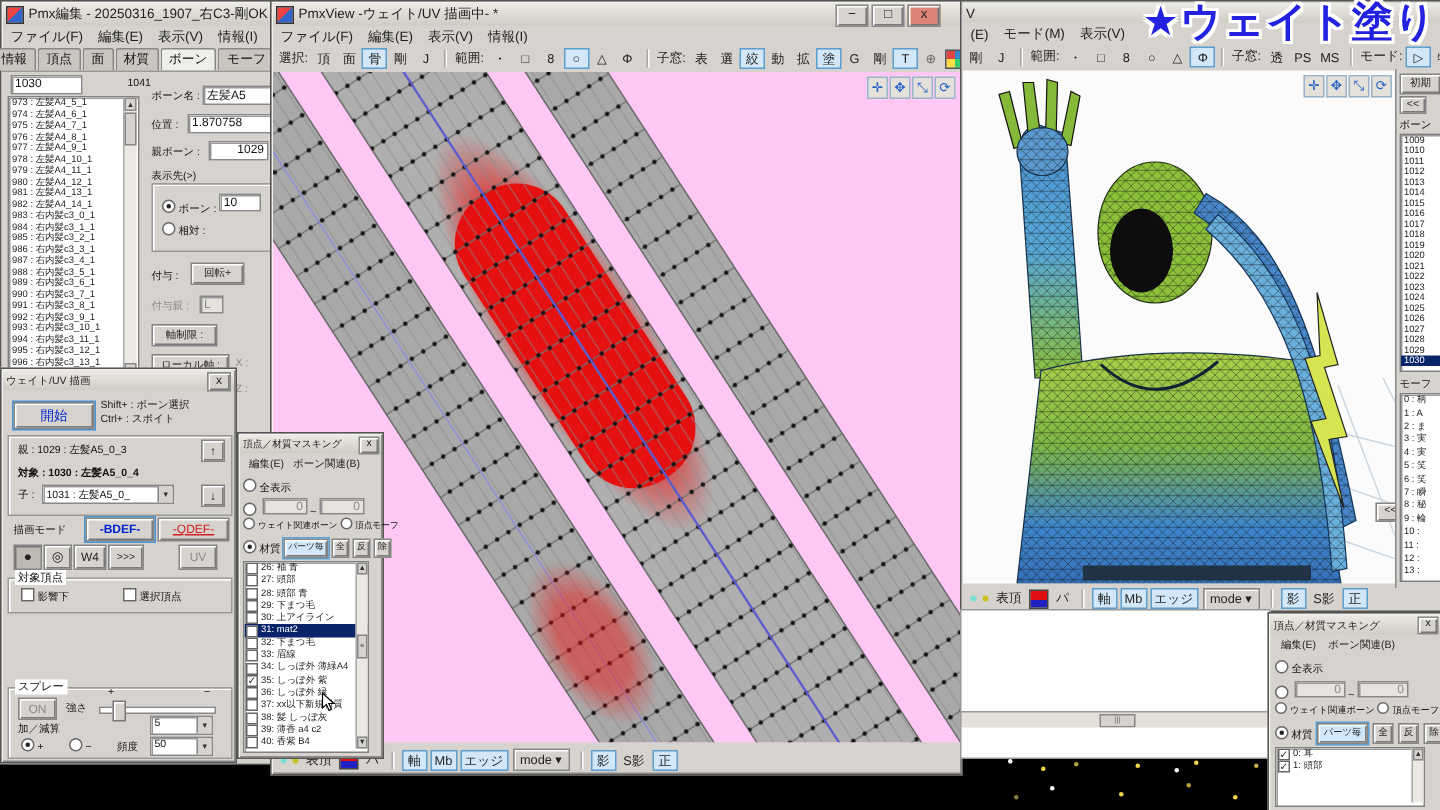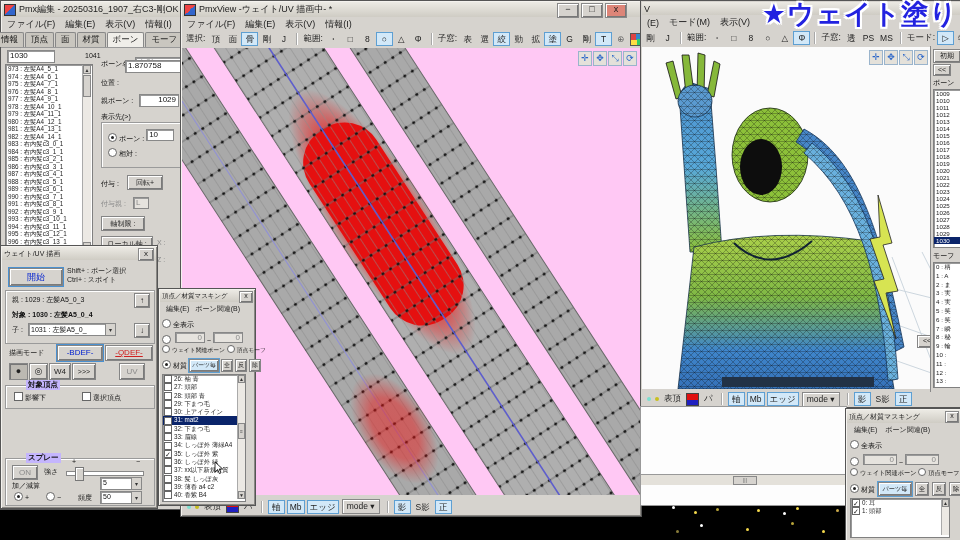--- a/index.html
+++ b/index.html
@@ -31,21 +31,21 @@
   .btn3d{background:#d6d3ce;border:1px solid #858585;
     box-shadow:inset 1px 1px 0 #fff,inset -1px -1px 0 #7a7a7a;
     text-align:center;display:inline-block;color:#222;}
   .lstbox{background:#fff;border:1px solid #808080;box-shadow:inset 1px 1px 0 #999;overflow:hidden;}
   .lrow{height:7.5px;line-height:7.5px;font-size:6.3px;white-space:nowrap;padding-left:2px;color:#222;}
   .sbar{position:absolute;background:#ece9e4;border-left:1px solid #aaa;}
   .sarr{width:100%;height:9px;background:#d6d3ce;border:1px solid #888;font-size:5px;
     text-align:center;line-height:8px;color:#333;box-sizing:border-box;}
   .sthumb{width:100%;background:#d6d3ce;border:1px solid #888;box-sizing:border-box;}
   .gbox{position:absolute;border:1px solid #9a9a9a;box-shadow:1px 1px 0 #fff inset;}
-  .gbl{position:absolute;top:-6px;left:20px;background:#c4b5fd;padding:0 2px;font-size:7.5px;font-weight:bold;}
+  .gbl{position:absolute;top:-6px;left:4px;background:#ffffff;padding:0 2px;font-size:7.5px;}
   .rad{display:inline-block;width:7px;height:7px;border-radius:50%;background:#fff;
     border:1px solid #666;vertical-align:-1px;margin-right:2px;position:relative;}
   .rad.on::after{content:"";position:absolute;left:2px;top:2px;width:3px;height:3px;
     border-radius:50%;background:#222;}
   .cbx{display:inline-block;width:7px;height:7px;background:#fff;border:1px solid #666;
     vertical-align:-1px;margin-right:2px;font-size:7px;line-height:7px;text-align:center;color:#222;}
   .tbar{position:absolute;display:flex;align-items:center;gap:2px;color:#222;}
   .tbtn{min-width:11px;height:12px;line-height:12px;padding:0 2px;text-align:center;
     display:inline-block;font-size:8.5px;}
   .tbtn.act{background:#d2e8f8;outline:1px solid #5e9fd2;}
@@ -145,21 +145,21 @@
       <div class="sbar" style="left:81px;top:17px;width:8px;height:186px;">
         <div class="sarr">▲</div>
         <div class="sthumb" style="height:22px;margin-top:1px;"></div>
         <div class="sarr" style="position:absolute;bottom:0;">▼</div>
       </div>
 
       <div class="abs" style="left:98px;top:0;width:120px;height:460px;">
         <span class="abs mini" style="left:2px;top:11px;">ボーン名 :</span>
         <span class="inp" style="position:absolute;left:36px;top:9px;width:60px;height:11px;">左髪A5</span>
         <span class="abs mini" style="left:2px;top:30px;">位置 :</span>
-        <span class="inp" style="position:absolute;left:26px;top:12px;width:56px;height:11px;">1.870758</span>
+        <span class="inp" style="position:absolute;left:26px;top:28px;width:56px;height:11px;">1.870758</span>
         <span class="abs mini" style="left:2px;top:48px;">親ボーン :</span>
         <span class="inp" style="position:absolute;left:40px;top:46px;width:34px;height:11px;text-align:right;">1029</span>
         <span class="abs mini" style="left:2px;top:64px;">表示先(&gt;)</span>
         <div class="gbox" style="left:2px;top:74px;width:86px;height:44px;">
           <div class="abs mini" style="left:6px;top:6px;white-space:nowrap;">
             <span class="rad on"></span><span>ボーン :</span>
             <span class="inp" style="width:22px;height:10px;">10</span>
           </div>
           <div class="abs mini" style="left:6px;top:25px;white-space:nowrap;">
             <span class="rad"></span><span>相対 :</span>
@@ -306,21 +306,21 @@
         <span>対象 :</span>
         <span>1030 : 左髪A5_0_4</span>
       </div>
       <div class="abs mini" style="left:6px;top:34px;white-space:nowrap;">
         <span>子 :</span>
       </div>
       <span class="combo" style="position:absolute;left:22px;top:32px;width:88px;height:13px;box-sizing:border-box;">1031 : 左髪A5_0_</span>
       <span class="btn3d" style="position:absolute;right:4px;top:32px;width:14px;height:13px;line-height:13px;font-size:8px;">↓</span>
     </div>
     <span class="abs mini" style="left:8px;top:102px;">描画モード</span>
-    <span class="btn3d" style="position:absolute;left:56px;top:99px;width:44px;height:14px;line-height:14px;color:#0020d0;outline:1px solid #4a90d0;font-size:8px;">-BDEF-</span>
+    <span class="btn3d" style="position:absolute;left:56px;top:99px;width:44px;height:14px;line-height:14px;color:#0020d0;outline:1px solid #4a90d0;font-size:8px;font-weight:bold;">-BDEF-</span>
     <span class="btn3d" style="position:absolute;left:104px;top:99px;width:46px;height:14px;line-height:14px;color:#d02020;font-size:8px;text-decoration:underline;">-QDEF-</span>
     <span class="btn3d" style="position:absolute;left:8px;top:117px;width:17px;height:15px;line-height:15px;background:#bcb9b2;box-shadow:inset 1px 1px 0 #777;">●</span>
     <span class="btn3d" style="position:absolute;left:28px;top:117px;width:17px;height:15px;line-height:15px;">◎</span>
     <span class="btn3d" style="position:absolute;left:48px;top:117px;width:20px;height:15px;line-height:15px;font-size:8px;">W4</span>
     <span class="btn3d" style="position:absolute;left:71px;top:117px;width:22px;height:15px;line-height:15px;font-size:7px;">&gt;&gt;&gt;</span>
     <span class="btn3d graylab" style="position:absolute;left:118px;top:117px;width:24px;height:15px;line-height:15px;font-size:8px;">UV</span>
     <div class="gbox" style="left:4px;top:139px;width:148px;height:22px;">
       <span class="gbl">対象頂点</span>
       <span class="abs mini" style="left:8px;top:6px;"><span class="cbx"></span><span>影響下</span></span>
       <span class="abs mini" style="left:76px;top:6px;"><span class="cbx"></span><span>選択頂点</span></span>

